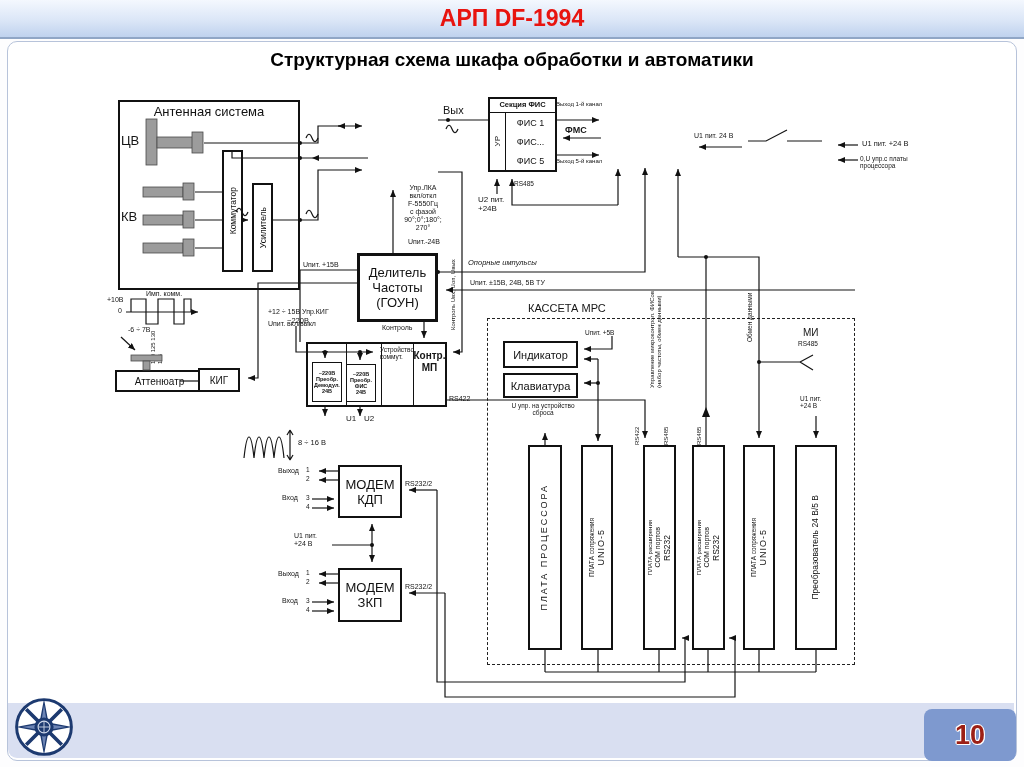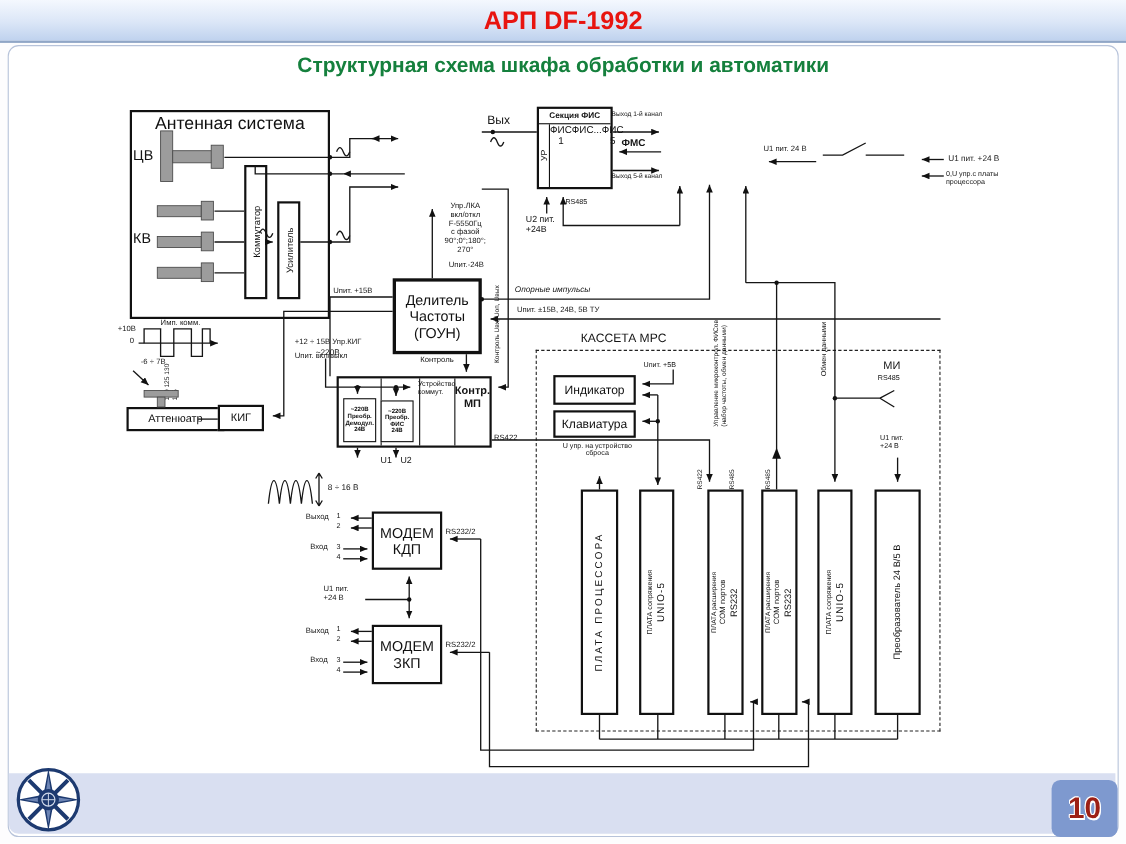--- a/index.html
+++ b/index.html
@@ -4,51 +4,51 @@
 <style>
   html,body{margin:0;padding:0;background:#fff;}
   #slide{position:relative;width:1024px;height:767px;background:#fdfdfe;overflow:hidden;
          font-family:"Liberation Sans","DejaVu Sans",sans-serif;}
   .header{position:absolute;left:0;top:0;width:1024px;height:37px;z-index:4;
           background:linear-gradient(#f4f8fe,#dbe6f7 55%,#bfd2ee);border-bottom:2px solid #90a6c6;}
   .header .t{width:100%;text-align:center;font-size:23px;font-weight:bold;color:#e8140f;line-height:36px;}
   .panel{position:absolute;left:7px;top:41px;width:1008px;height:718px;background:#fff;
          border:1px solid #b7c3da;border-radius:10px;z-index:0;}
   .subtitle{position:absolute;left:0;top:49px;width:1024px;text-align:center;z-index:2;
-            font-size:19px;font-weight:bold;color:#15803d;}
+            font-size:19px;font-weight:bold;color:#000000;}
   .footer{position:absolute;left:8px;top:703px;width:1006px;height:55px;background:#d9dff1;
           border-radius:0 0 9px 9px;z-index:6;}
-  .badge{position:absolute;right:8px;bottom:6px;width:60px;height:52px;background:#7e99cf;border-radius:8px;
+  .badge{position:absolute;right:8px;bottom:6px;width:92px;height:52px;background:#7e99cf;border-radius:8px;
          z-index:7;display:flex;align-items:center;justify-content:center;margin-left:40px;}
   .badge span{font-size:27px;font-weight:bold;color:#9c1f15;
          text-shadow:1px 0 #fff,-1px 0 #fff,0 1px #fff,0 -1px #fff,1px 1px #fff,-1px -1px #fff;}
   .logo{position:absolute;left:2px;top:690px;width:84px;height:74px;z-index:8;}
   .lb{position:absolute;font-size:7px;line-height:1.15;color:#151515;white-space:pre-line;z-index:2;}
   .bx{position:absolute;background:#fff;border:2px solid #111;z-index:2;box-sizing:border-box;
       display:flex;align-items:center;justify-content:center;text-align:center;color:#111;white-space:pre-line;}
   .vt{writing-mode:vertical-rl;transform:rotate(180deg);white-space:pre-line;}
   .wires{position:absolute;left:0;top:0;z-index:5;pointer-events:none;}
   .dash{position:absolute;left:487px;top:318px;width:368px;height:347px;border:1.6px dashed #222;z-index:1;box-sizing:border-box;}
   .board{border-width:2.5px;flex-direction:row;gap:1px;}
 </style>
 </head>
 <body>
 
 <div id="slide">
 
   <div class="panel"></div>
   <div class="header">
-    <div class="t">АРП DF-1992</div>
+    <div class="t">АРП DF-1994</div>
   </div>
   <div class="subtitle">Структурная схема шкафа обработки и автоматики</div>
 
   <div class="dash"></div>
   <div class="lb" style="left:528px;top:302px;font-size:11px;">КАССЕТА МРС</div>
 
-  <div class="bx" style="left:118px;top:100px;width:182px;height:190px;border-width:2.5px;align-items:flex-start;font-size:16px;">
+  <div class="bx" style="left:118px;top:100px;width:182px;height:190px;border-width:2.5px;align-items:flex-start;font-size:13px;">
     <span style="margin-top:2px;">Антенная система</span>
   </div>
   <div class="lb" style="left:121px;top:134px;font-size:13px;">ЦВ</div>
   <div class="lb" style="left:121px;top:210px;font-size:13px;">КВ</div>
   <div class="bx" style="left:222px;top:150px;width:21px;height:122px;font-size:8.5px;">
     <span class="vt">Коммутатор</span>
   </div>
   <div class="bx" style="left:252px;top:183px;width:21px;height:89px;font-size:8.5px;">
     <span class="vt">Усилитель</span>
   </div>
@@ -61,21 +61,21 @@
 90°;0°;180°;
 270°</div>
   <div class="lb" style="left:408px;top:238px;">Uпит.-24В</div>
 
   <div class="bx" style="left:488px;top:97px;width:69px;height:75px;border-width:2.5px;padding:0;flex-direction:column;justify-content:flex-start;">
     <div style="width:100%;height:13px;border-bottom:1.5px solid #111;font-size:7.5px;font-weight:bold;line-height:12px;">Секция ФИС</div>
     <div style="display:flex;flex:1;width:100%;">
       <div style="width:15px;border-right:1.5px solid #111;display:flex;align-items:center;justify-content:center;font-size:8px;">
         <span class="vt">УР</span>
       </div>
-      <div style="flex:1;display:flex;justify-content:space-around;font-size:9px;">
+      <div style="flex:1;display:flex;flex-direction:column;justify-content:space-around;font-size:9px;">
         <div>ФИС 1</div>
         <div>ФИС...</div>
         <div>ФИС 5</div>
       </div>
     </div>
   </div>
   <div class="lb" style="left:556px;top:101px;font-size:6px;">Выход 1-й канал</div>
   <div class="lb" style="left:565px;top:125px;font-size:9px;font-weight:bold;">ФМС</div>
   <div class="lb" style="left:556px;top:158px;font-size:6px;">Выход 5-й канал</div>
   <div class="lb" style="left:514px;top:180px;font-size:6.5px;">RS485</div>

